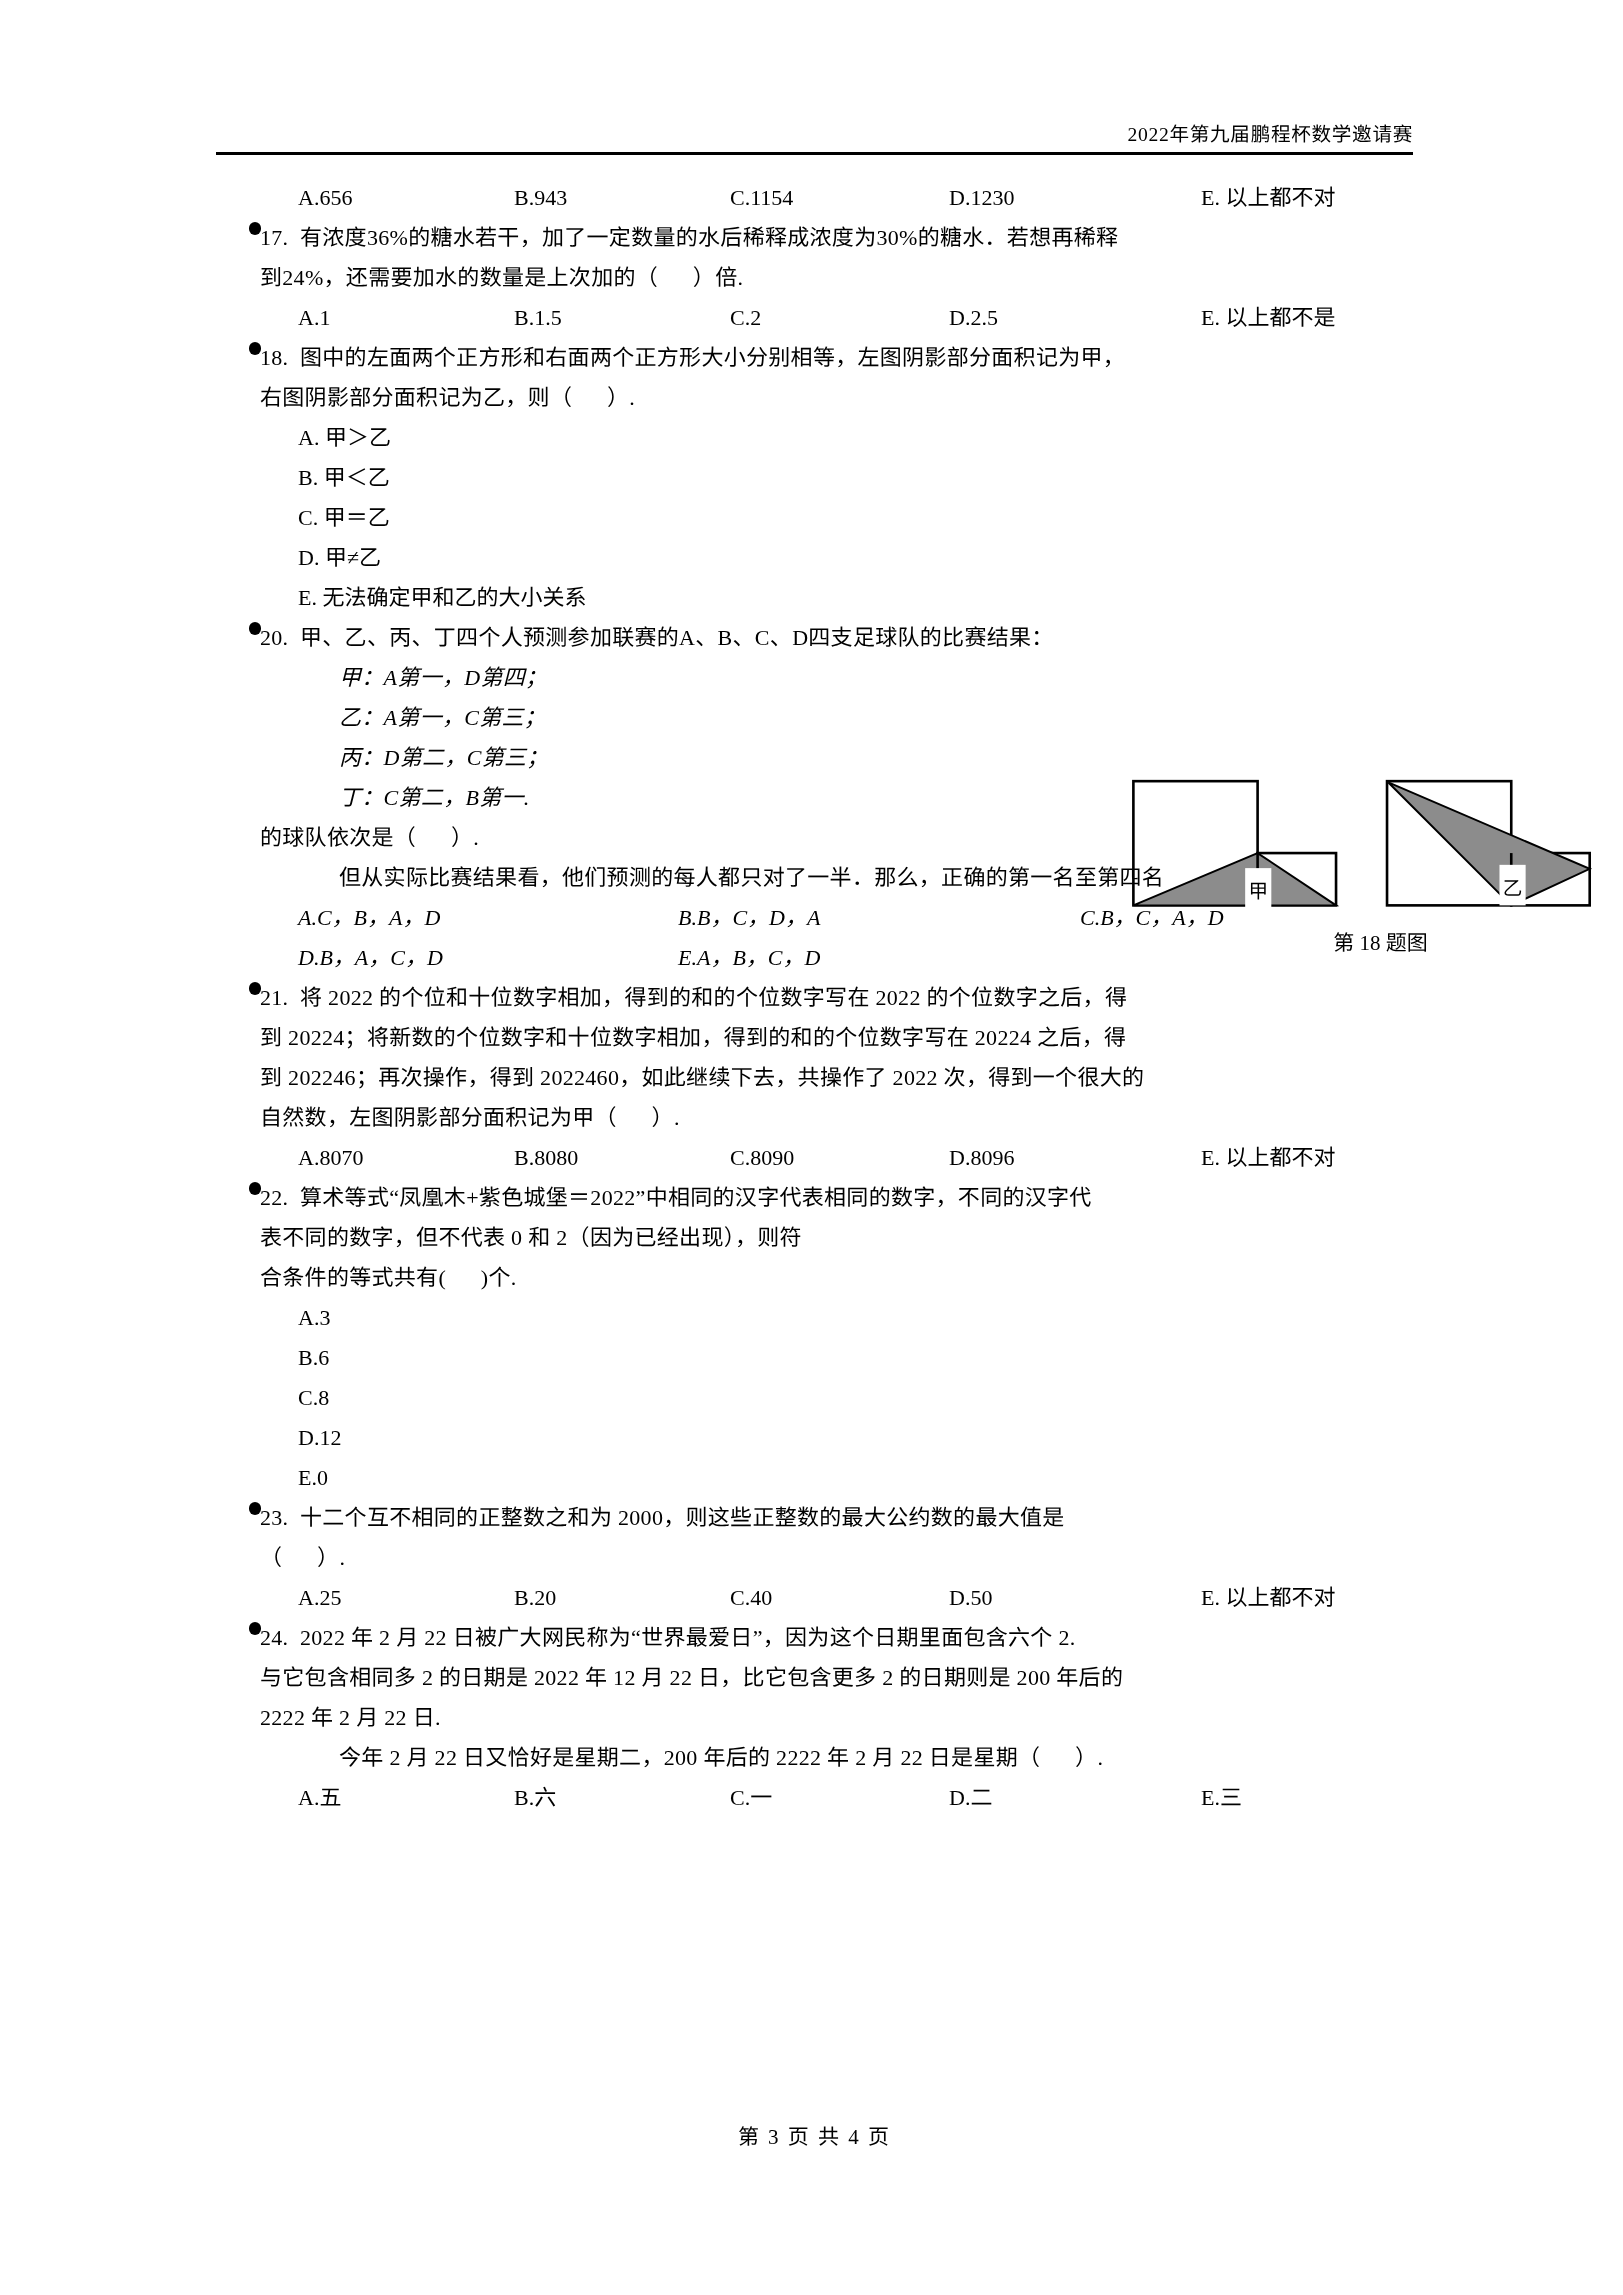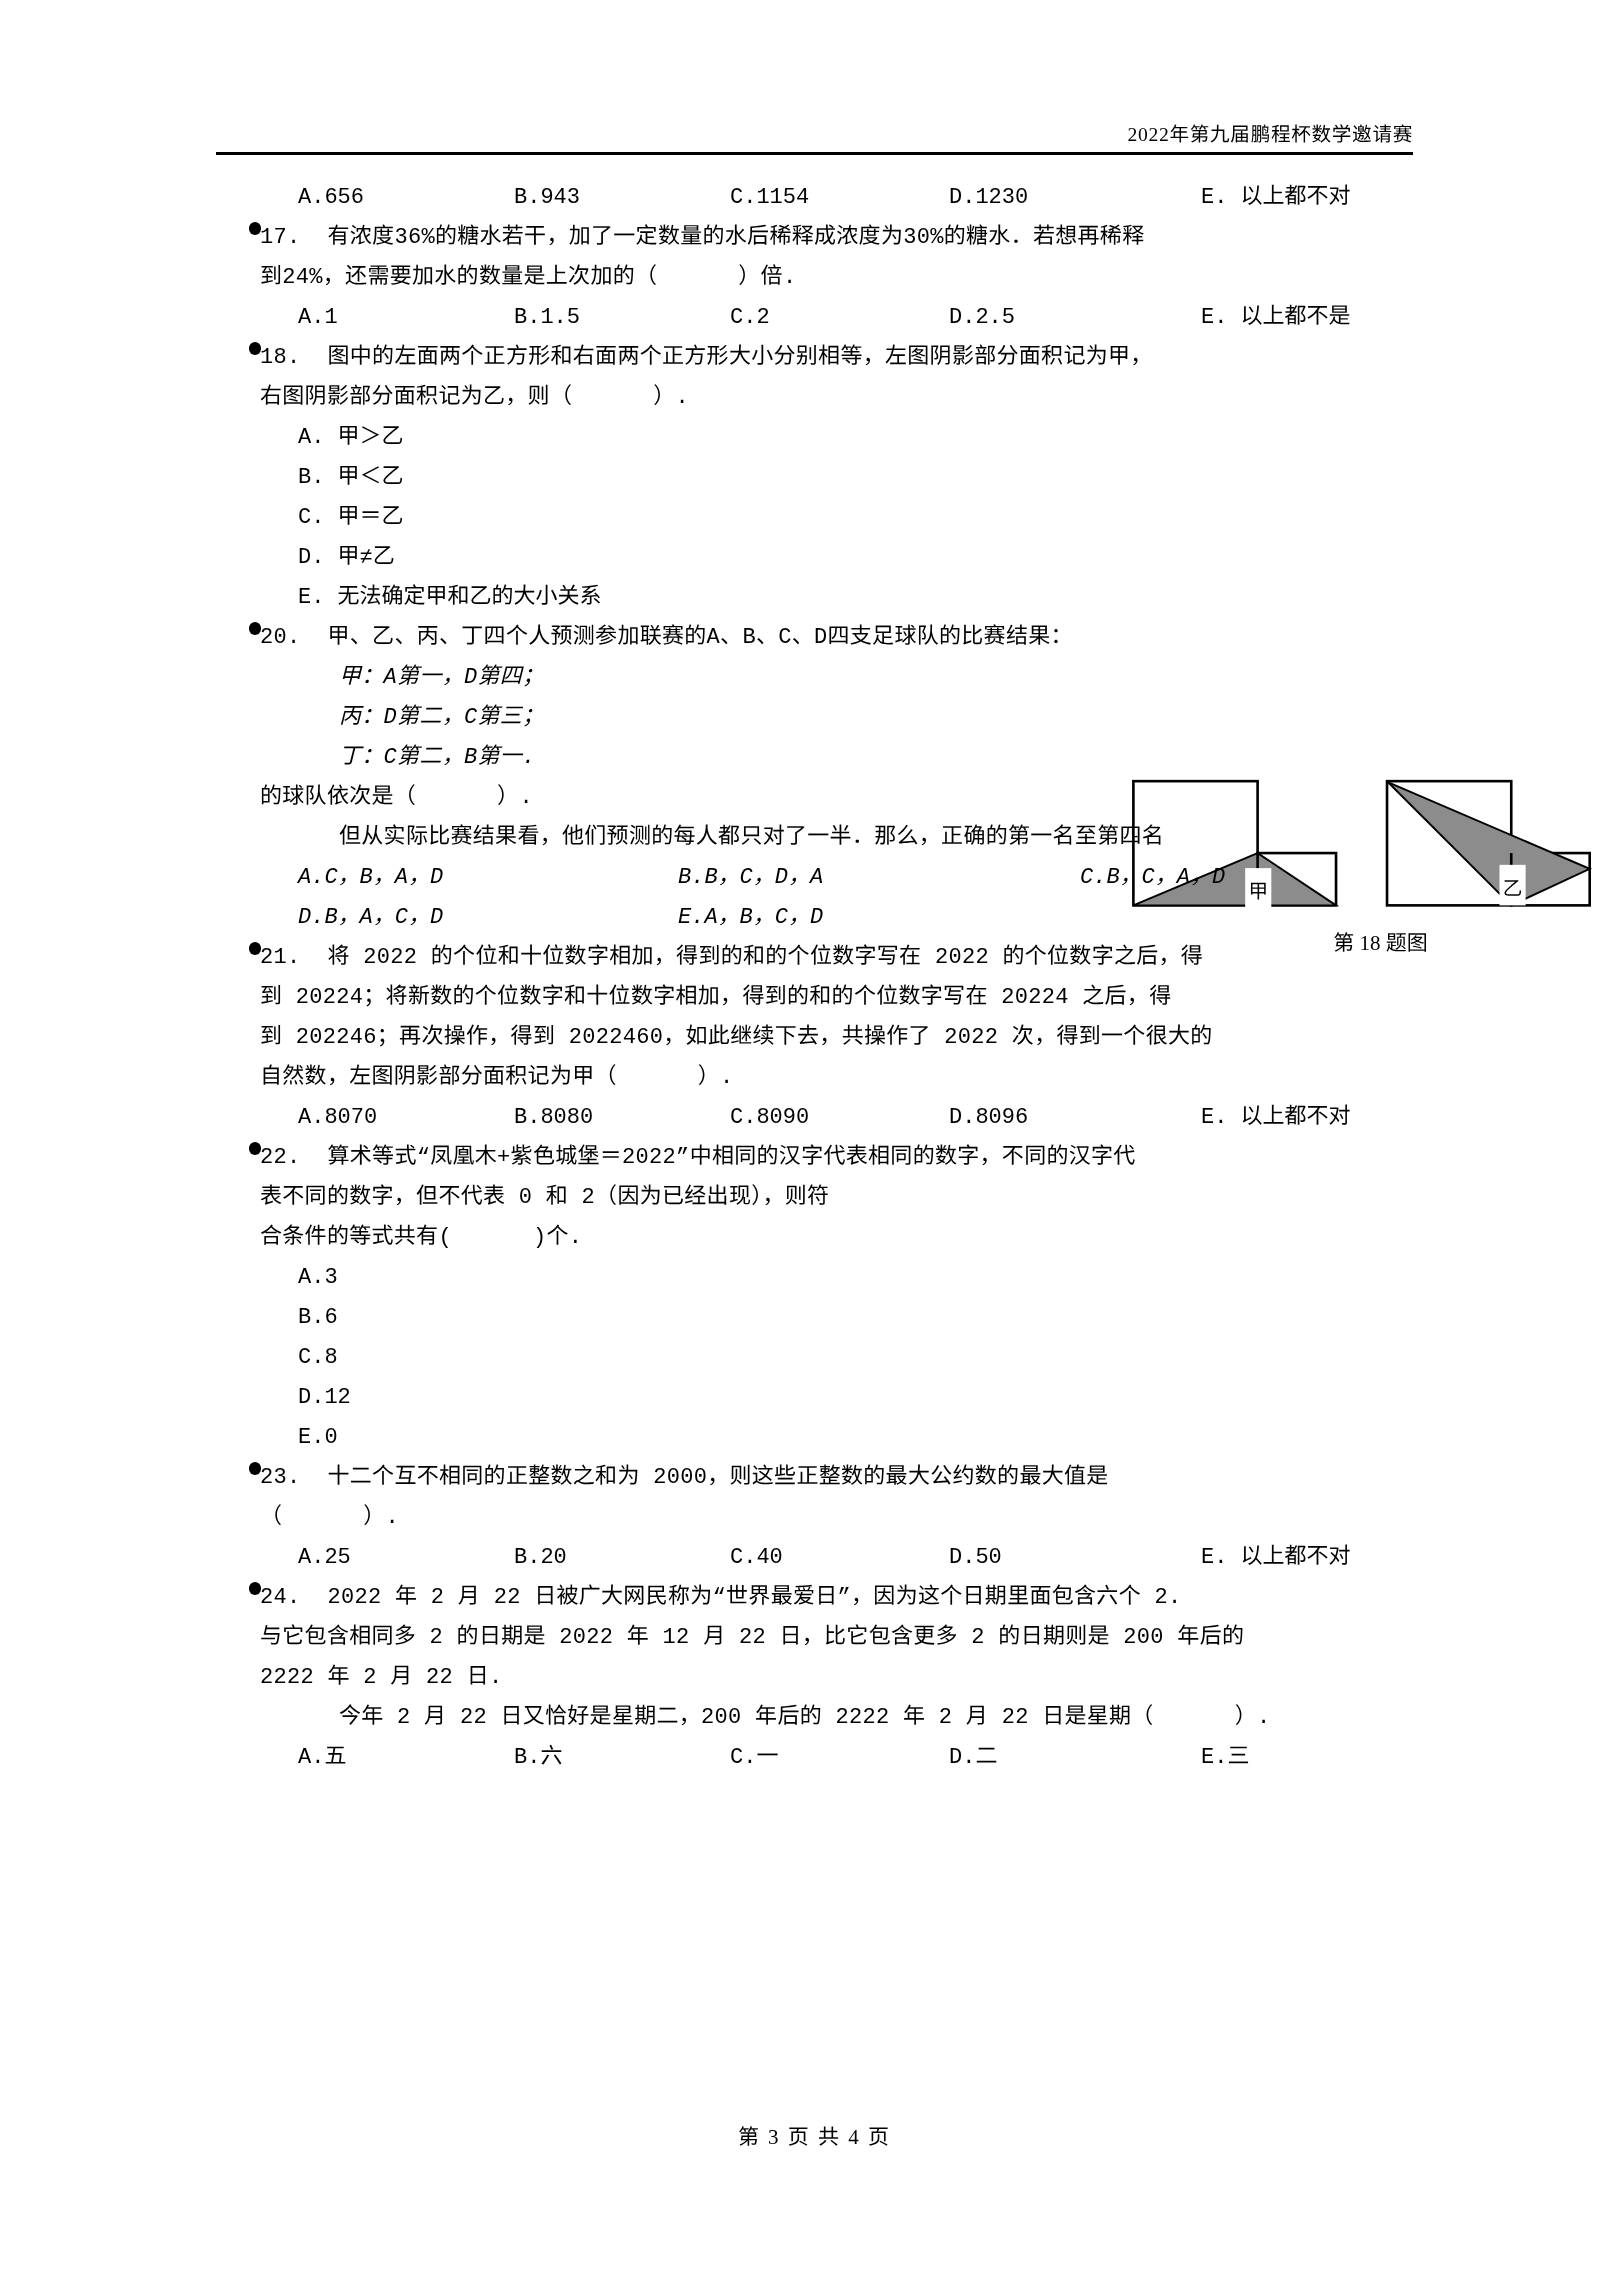--- a/index.html
+++ b/index.html
@@ -63,21 +63,20 @@
     left: 33px;
     top: 0.42em;
     width: 12.4px;
     height: 12.4px;
     border-radius: 50%;
     background: #000;
   }
 
   .qbody {
     margin-left: 82px;
-    font-family: Liberation Mono, monospace;
   }
 
   .line {
     font-size: 22px;
     line-height: 40px;
     white-space: pre-wrap;
     letter-spacing: 0.3px;
   }
   .line.indent {
     padding-left: 41px;
@@ -218,20 +217,21 @@
         <div class="figcap">第 18 题图</div>
       </div>
     </div>
 
 
     <div class="q">
       <div class="bullet"></div>
       <div class="qbody">
         <div class="line outdent">20.  甲、乙、丙、丁四个人预测参加联赛的A、B、C、D四支足球队的比赛结果：</div>
         <div class="line indent ital">甲：A第一，D第四；</div>
+        <div class="line indent ital">乙：A第一，C第三；</div>
         <div class="line indent ital">丙：D第二，C第三；</div>
         <div class="line indent ital">丁：C第二，B第一.</div>
         <div class="line outdent">的球队依次是（      ）.</div>
         <div class="line indent">但从实际比赛结果看，他们预测的每人都只对了一半．那么，正确的第一名至第四名</div>
         <div class="optsTri">
           <span class="t0 ital">A.C，B，A，D</span>
           <span class="t1 ital">B.B，C，D，A</span>
           <span class="t2 ital">C.B，C，A，D</span>
         </div>
         <div class="optsTri">

